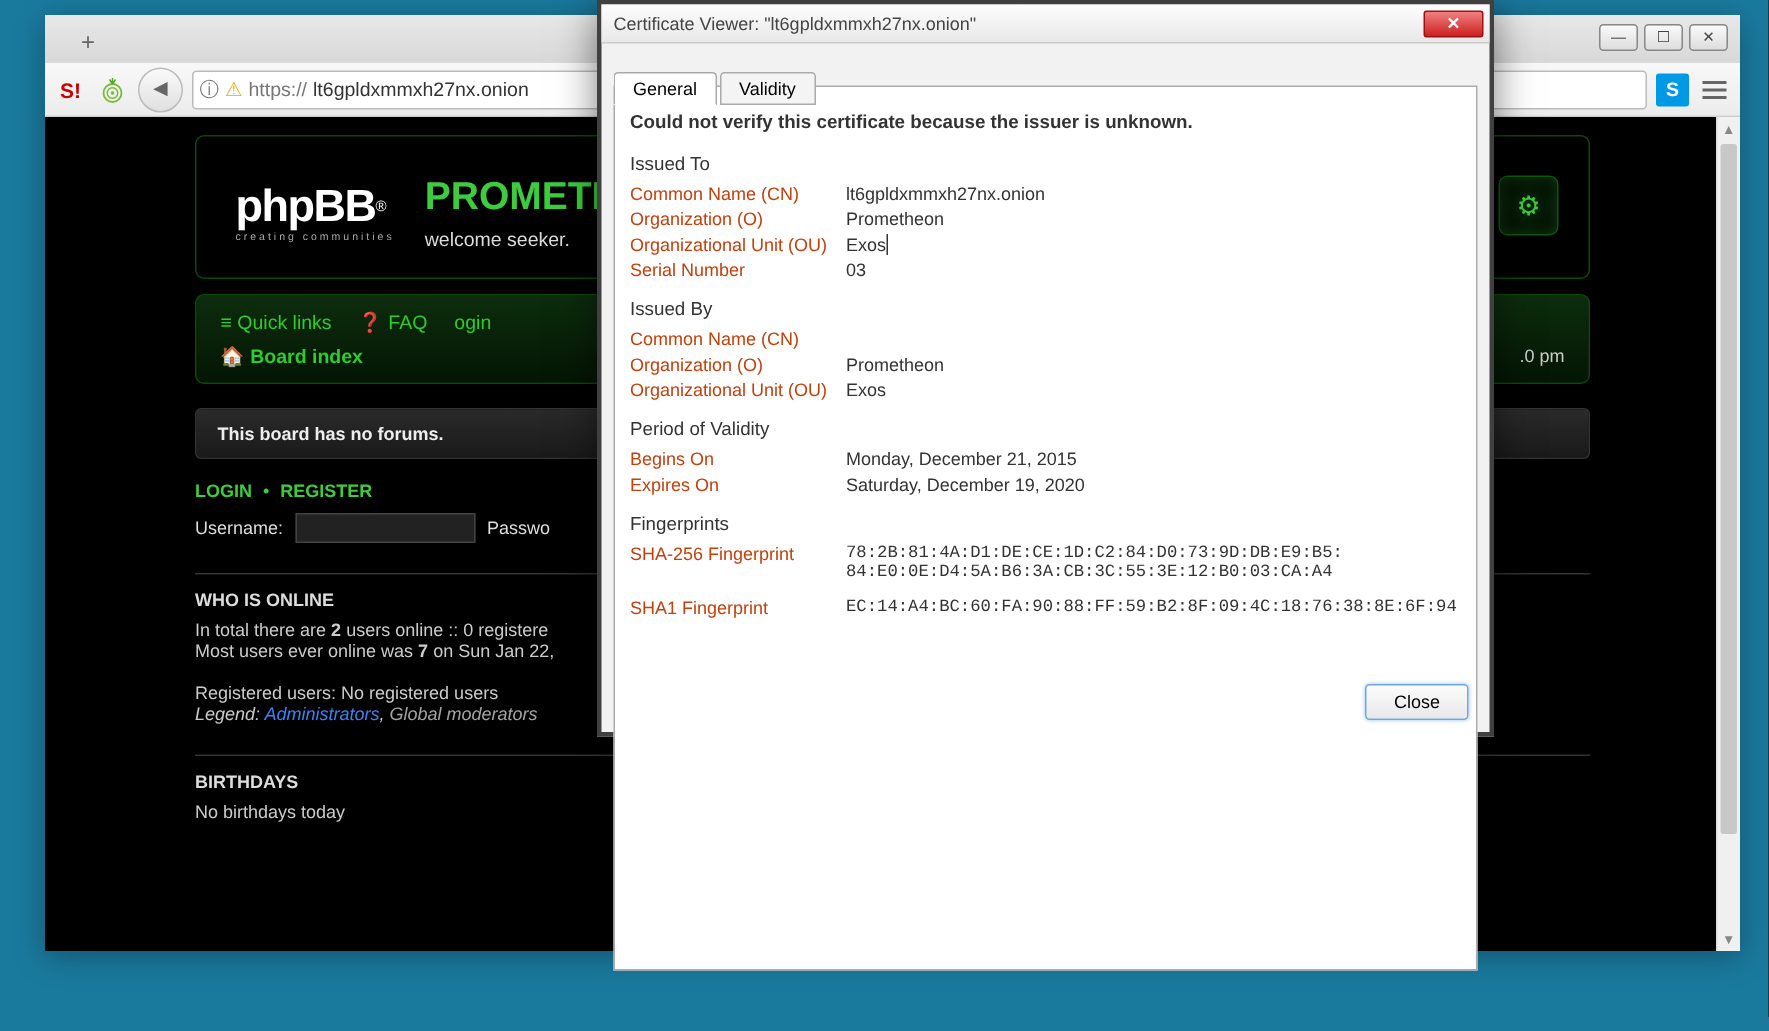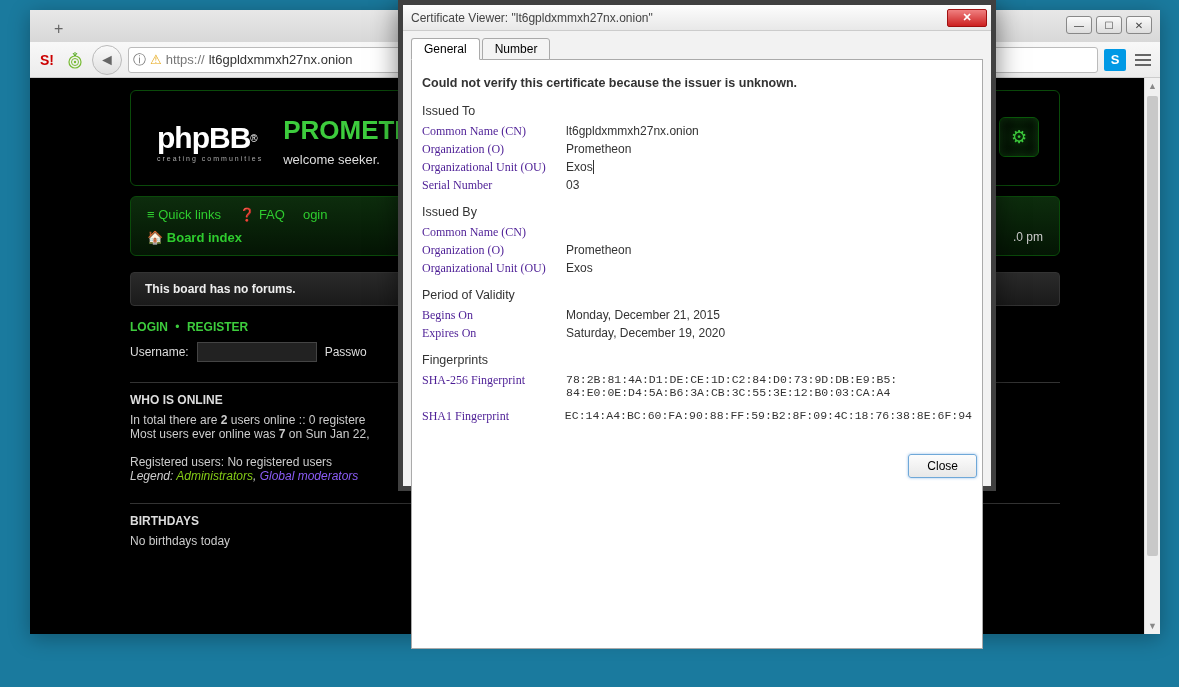--- a/index.html
+++ b/index.html
@@ -63,38 +63,38 @@
     .lr-title { color: #3dcc3d; font-weight: bold; }
     .lr-sep { color: #3dcc3d; padding: 0 4px; }
     .lr-reg { color: #3dcc3d; font-weight: bold; }
     .lr-fields { margin-top: 8px; display: flex; align-items: center; gap: 8px; color: #ddd; }
     .lr-fields input { background: #222; border: 1px solid #444; height: 20px; width: 120px; color: #ccc; padding: 0 4px; }
     
     .who-sec { margin-top: 20px; border-top: 1px solid #333; padding-top: 10px; color: #ccc; font-size: 12px; }
     .who-sec h4 { color: #ddd; font-size: 12px; font-weight: bold; margin-bottom: 6px; letter-spacing: 0; }
     .who-sec .b { font-weight: bold; }
     .legend { font-style: italic; }
-    .admins { color: #84cc16; font-style: italic; }
-    .mods { color: #8b5cf6; font-style: italic; }
-    
-    
-    .cert-dialog { position: absolute; top: 0; left: 398px; width: 598px; height: 491px; background: #f2f2f2; border: 5px solid #404040; box-shadow: 0 6px 25px rgba(0,0,0,0.5); }
+    .admins { color: #3b82f6; font-style: italic; }
+    .mods { color: #a3a3a3; font-style: italic; }
+    
+    
+    .cert-dialog { position: absolute; top: 0; left: 398px; width: 598px; height: 491px; background: #f2f2f2; border: 3px solid #404040; box-shadow: 0 6px 25px rgba(0,0,0,0.5); }
     .cert-titlebar { height: 26px; background: linear-gradient(#fdfdfd,#e8e8e8); border-bottom: 1px solid #ccc; display: flex; align-items: center; padding: 0 4px 0 8px; font-size: 12px; color: #444; }
     .cert-title { flex: 1; }
     .cert-close { width: 40px; height: 18px; background: linear-gradient(#f08080,#cc2020); border: 1px solid #a01010; border-radius: 2px; color: #fff; display: flex; align-items: center; justify-content: center; font-size: 11px; font-weight: bold; }
     
     .cert-tabs { padding: 6px 6px 0 8px; display: flex; gap: 2px; }
-    .cert-tab { padding: 3px 12px; font-size: 12px; border: 1px solid #aaa; background: #f4f4f4; border-radius: 3px 3px 0 0; position: relative; top: 1px; }
+    .cert-tab { padding: 3px 12px; font-size: 12px; border: 1px solid #aaa; background: #f4f4f4; border-radius: 3px 3px 0 0; position: relative; top: 13px; }
     .cert-tab.active { background: #fff; border-bottom-color: #fff; z-index: 2; }
     
     .cert-body { margin: 0 8px 8px 8px; background: #fff; border: 1px solid #aaa; padding: 16px 10px; height: 590px; font-size: 12px; color: #333; overflow: hidden; }
     .cert-warn { font-weight: bold; font-size: 12.5px; margin-bottom: 14px; }
     .cert-section-title { font-weight: normal; font-size: 12.5px; margin-top: 12px; margin-bottom: 6px; }
     .cert-row { display: flex; margin: 3px 0; }
-    .cert-label { width: 144px; color: #4c1d95; font-family: Liberation Serif, serif; }
+    .cert-label { width: 144px; color: #c2410c; }
     .cert-value { flex: 1; color: #333; }
     .cert-fp { font-family: "Courier New", monospace; font-size: 11.5px; }
     
     .cert-footer { position: absolute; bottom: 8px; right: 14px; }
     .cert-close-btn { padding: 4px 18px; font-size: 12px; background: linear-gradient(#fcfcfc,#e8e8e8); border: 1px solid #6fa8d8; border-radius: 3px; box-shadow: 0 0 3px rgba(80,150,220,0.6); }
     .cursor-caret { border-right: 1px solid #333; animation: none; }
   </style>
 </head>
 <body>
 
@@ -201,21 +201,21 @@
   </div>
 </div>
 
 <div class="cert-dialog">
   <div class="cert-titlebar">
     <span class="cert-title">Certificate Viewer: "lt6gpldxmmxh27nx.onion"</span>
     <div class="cert-close">✕</div>
   </div>
   <div class="cert-tabs">
     <div class="cert-tab active">General</div>
-    <div class="cert-tab">Number</div>
+    <div class="cert-tab">Validity</div>
   </div>
   <div class="cert-body">
     <div class="cert-warn">Could not verify this certificate because the issuer is unknown.</div>
 
     <div class="cert-section-title">Issued To</div>
     <div class="cert-row">
         <div class="cert-label">Common Name (CN)</div>
         <div class="cert-value">lt6gpldxmmxh27nx.onion</div>
       </div>
     <div class="cert-row">

